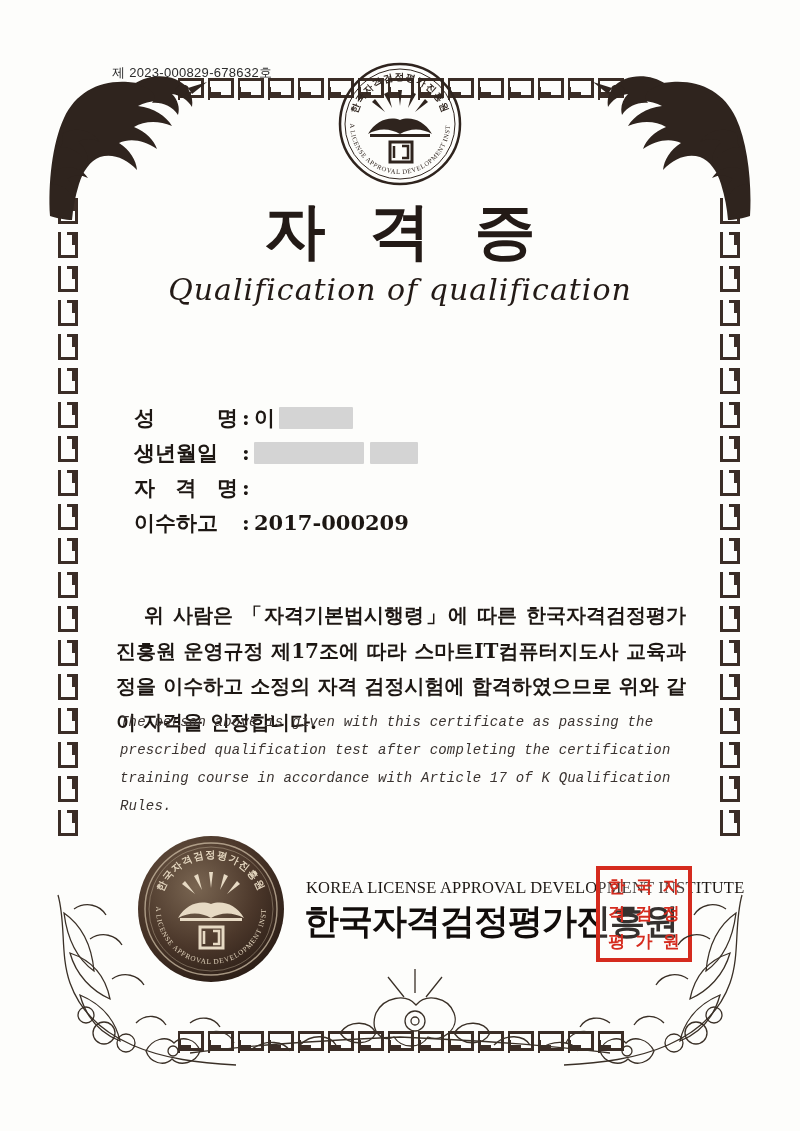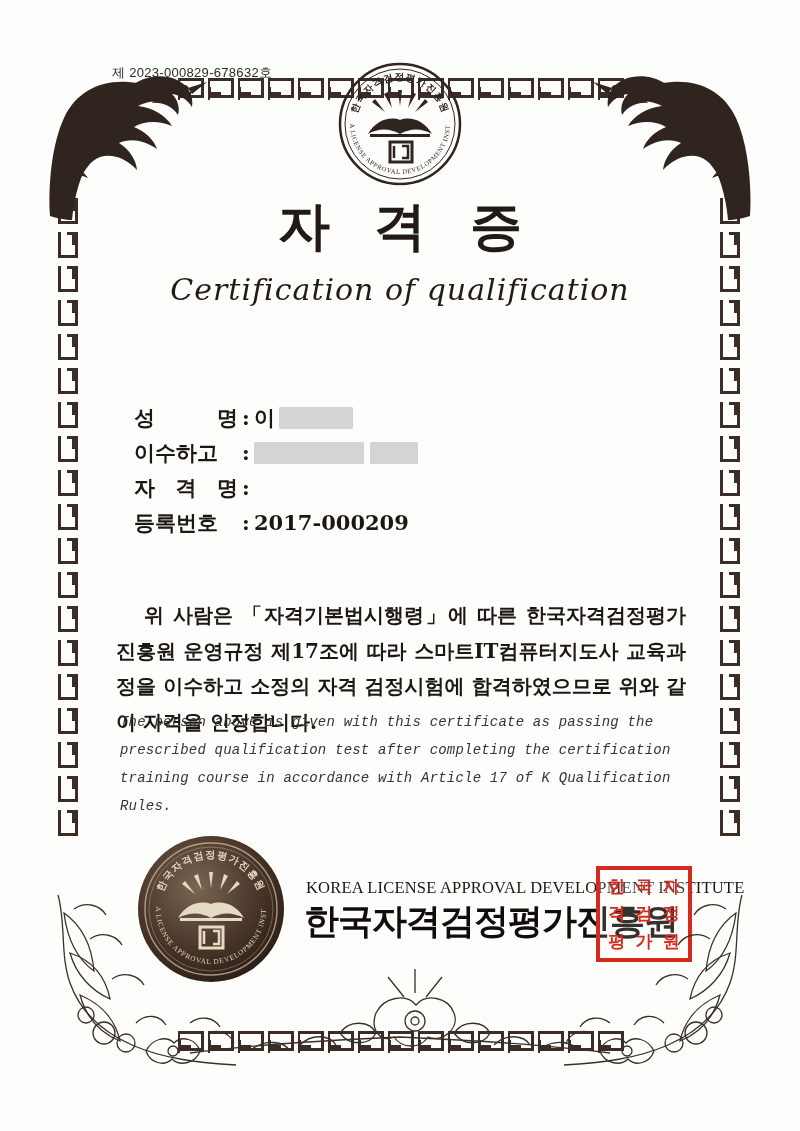--- a/index.html
+++ b/index.html
@@ -139,21 +139,21 @@
     height: 124px;
   }
 
   
   .title-ko {
     position: absolute;
     top: 200px;
     left: 0; right: 0;
     text-align: center;
     font-family: "DejaVu Serif", serif;
-    font-size: 52px;
+    font-size: 61px;
     font-weight: 700;
     color: #231a16;
     letter-spacing: 44px;
     text-indent: 44px;
     line-height: 1;
   }
   .title-en {
     position: absolute;
     top: 272px;
     left: 0; right: 0;
@@ -458,59 +458,59 @@
         <path d="M30,72 C38,58 52,54 62,58 C72,54 86,58 94,72
                  C84,66 72,66 62,72 C52,66 40,66 30,72 Z"></path>
         <rect x="32" y="72" width="60" height="3"></rect>
       </g>
       <rect x="52" y="80" width="22" height="20" fill="none" stroke="#2f241e" stroke-width="3"></rect>
       <path d="M56,84 L56,96 M64,84 L70,84 L70,96 L64,96" fill="none" stroke="#2f241e" stroke-width="2.5"></path>
     </svg>
   </div>
 
   <div class="title-ko">자격증</div>
-  <div class="title-en">Certification of qualification</div>
+  <div class="title-en">Qualification of qualification</div>
 
   <div class="fields">
 
     <div class="field-row">
       <span class="field-label">
         <span>성</span>
         <span>명</span>
       </span>
       <span class="field-colon">:</span>
       <span class="field-value">
         <span>이</span>
         <span class="redacted name"></span>
       </span>
     </div>
 
     <div class="field-row">
       <span class="field-label wide">
-        <span>이수하고</span>
+        <span>생년월일</span>
       </span>
       <span class="field-colon">:</span>
       <span class="field-value">
         <span class="redacted birth1"></span>
         <span class="redacted birth2"></span>
       </span>
     </div>
 
     <div class="field-row">
       <span class="field-label">
         <span>자</span>
         <span>격</span>
         <span>명</span>
       </span>
       <span class="field-colon">:</span>
     </div>
 
     <div class="field-row">
       <span class="field-label wide">
-        <span>등록번호</span>
+        <span>이수하고</span>
       </span>
       <span class="field-colon">:</span>
       <span class="field-value">2017-000209</span>
     </div>
 
   </div>
 
   <div class="body-ko"><span class="indent"></span><span>위 사람은 「자격기본법시행령」에 따른 한국자격검정평가진흥원 운영규정 제17조에 따라 스마트IT컴퓨터지도사 교육과정을 이수하고 소정의 자격 검정시험에 합격하였으므로 위와 같이 자격을 인정합니다.</span></div>
 
   <div class="body-en">The person above is given with this certificate as passing the prescribed qualification test after completing the certification training course in accordance with Article 17 of K Qualification Rules.</div>

